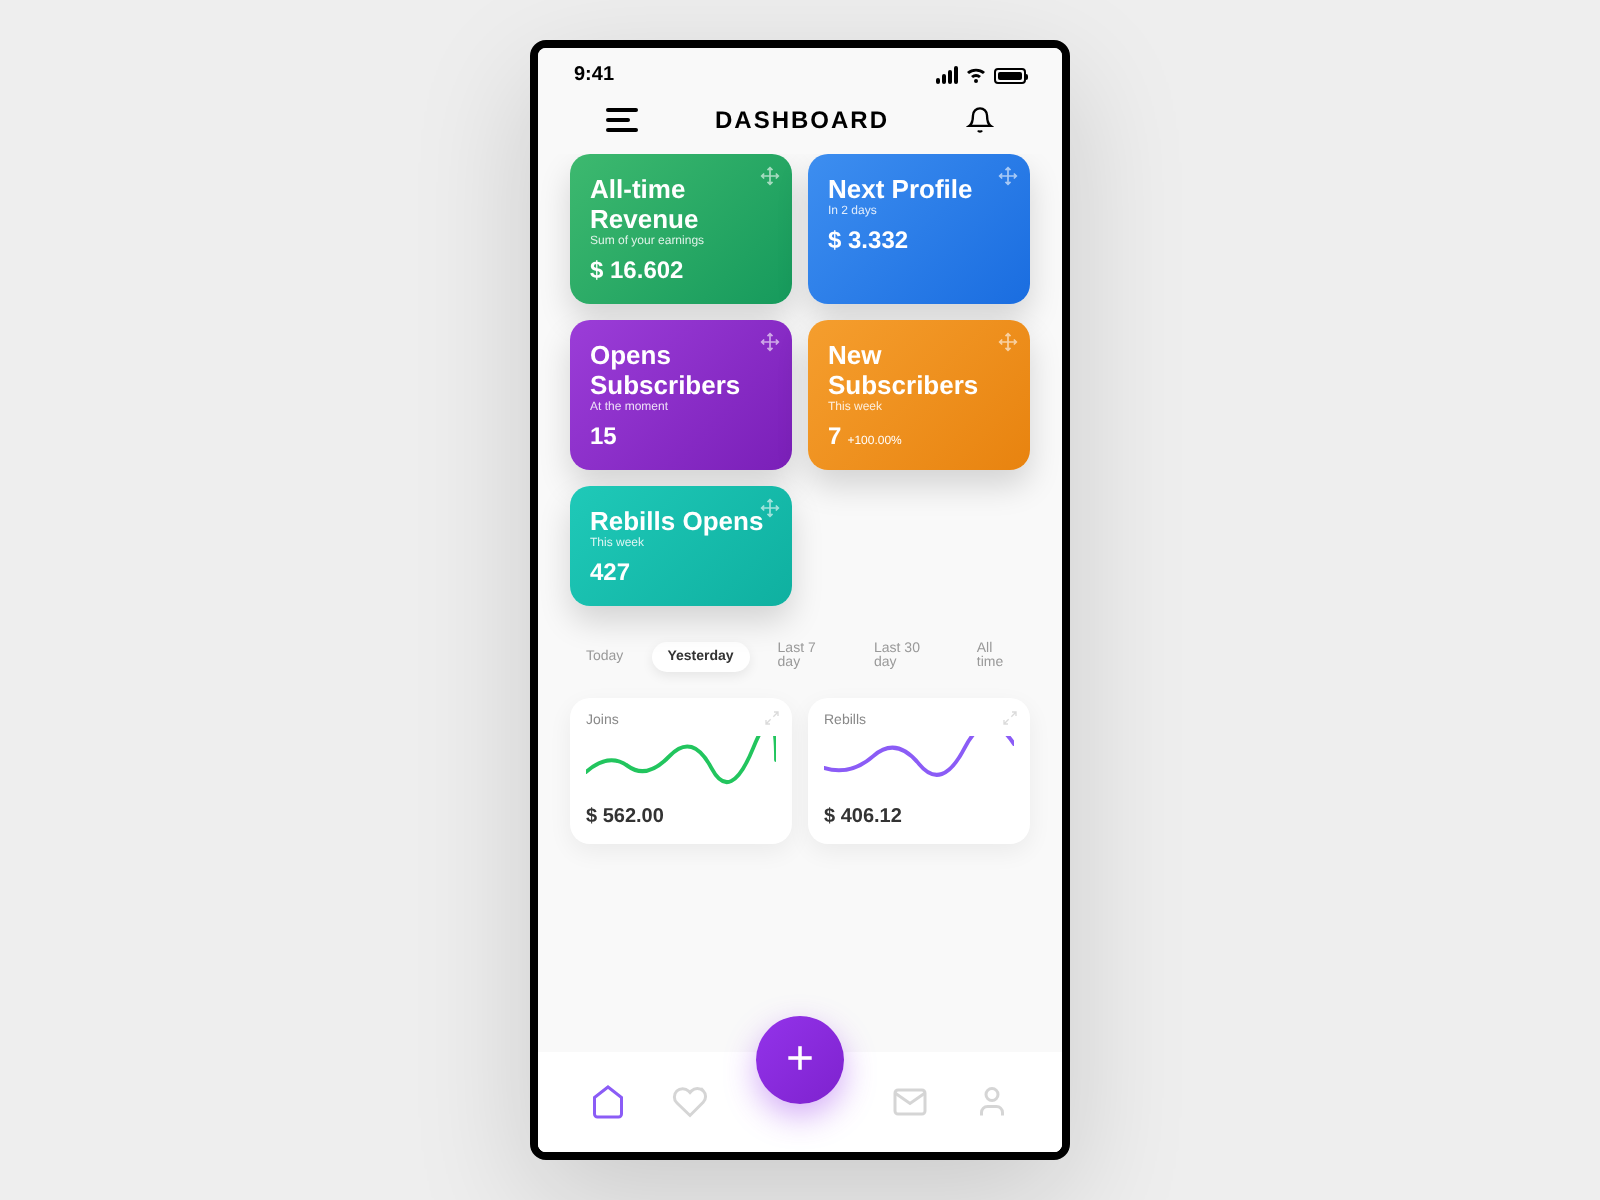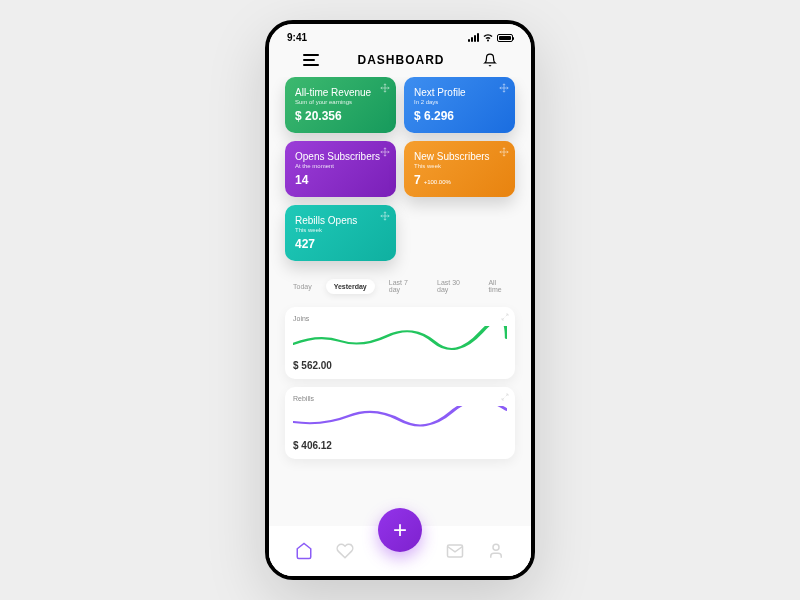--- a/index.html
+++ b/index.html
@@ -1,51 +1,51 @@
 <!DOCTYPE html>
 <html><head>
 <meta charset="utf-8">
 <style>
 *{margin:0;padding:0;box-sizing:border-box;font-family:-apple-system,BlinkMacSystemFont,sans-serif}
 body{background:#eeeeee;width:800px;height:600px;display:flex;align-items:center;justify-content:center}
-.phone{width:270px;height:560px;background:#fff;border-radius:28px;border:4px solid #000;position:relative;overflow:hidden;box-shadow:0 20px 60px rgba(0,0,0,0.15)}
+.phone{width:270px;height:560px;background:#fff;border-radius:8px;border:4px solid #000;position:relative;overflow:hidden;box-shadow:0 20px 60px rgba(0,0,0,0.15)}
 .screen{width:100%;height:100%;background:#f9f9f9;display:flex;flex-direction:column;overflow:hidden}
 .status-bar{display:flex;justify-content:space-between;align-items:center;padding:8px 18px 4px;font-size:10px;font-weight:600}
 .status-right{display:flex;gap:3px;align-items:center}
 .signal{display:flex;gap:1px;align-items:flex-end}
 .signal span{width:2px;background:#000;border-radius:1px}
 .signal span:nth-child(1){height:3px}.signal span:nth-child(2){height:5px}.signal span:nth-child(3){height:7px}.signal span:nth-child(4){height:9px}
 .battery{width:16px;height:8px;border:1px solid #000;border-radius:2px;position:relative}
 .battery::after{content:"";position:absolute;right:-2px;top:2px;width:1px;height:3px;background:#000;border-radius:0 1px 1px 0}
 .battery::before{content:"";position:absolute;left:1px;top:1px;width:12px;height:4px;background:#000;border-radius:1px}
 .header{display:flex;justify-content:space-between;align-items:center;padding:6px 34px 10px}
 .menu-icon{width:16px;height:12px;display:flex;flex-direction:column;justify-content:space-between;cursor:pointer}
 .menu-icon span{height:2px;background:#000;border-radius:1px}
 .menu-icon span:nth-child(1){width:100%}.menu-icon span:nth-child(2){width:75%}.menu-icon span:nth-child(3){width:100%}
 .title{font-size:12px;font-weight:800;letter-spacing:1px}
 .bell-icon{width:14px;height:14px;position:relative;cursor:pointer}
 .bell-icon svg{width:100%;height:100%}
 .content{flex:1;overflow-y:auto;padding:0 16px}
 .cards-grid{display:grid;grid-template-columns:1fr 1fr;gap:8px;margin-bottom:14px}
 .card{border-radius:10px;padding:10px 10px;color:#fff;position:relative;box-shadow:0 8px 16px rgba(0,0,0,0.15)}
-.card-label{font-size:10px;font-weight:400}
+.card-label{font-size:13px;font-weight:700}
 .card-sub{font-size:6px;opacity:0.85;margin-top:1px}
 .card-value{font-size:12px;font-weight:800;margin-top:4px}
 .card-delta{font-size:6px;font-weight:400;margin-left:3px}
 .move-icon{position:absolute;top:6px;right:6px;width:10px;height:10px;opacity:0.6}
 .c-green{background:linear-gradient(135deg,#3db96f,#169a5c)}
 .c-blue{background:linear-gradient(135deg,#3d8ef0,#1a6de0)}
 .c-purple{background:linear-gradient(135deg,#9b3dd8,#7a1fb8)}
 .c-orange{background:linear-gradient(135deg,#f59e2e,#e8830f)}
 .c-pink{background:linear-gradient(135deg,#f0457a,#e01f5c)}
 .c-teal{background:linear-gradient(135deg,#1fc9b8,#0fb0a0)}
 .tabs{display:flex;gap:6px;margin-bottom:10px;font-size:7px;color:#999;align-items:center}
 .tab{padding:4px 8px;cursor:pointer;border-radius:10px}
 .tab.active{background:#fff;color:#333;font-weight:600;box-shadow:0 2px 6px rgba(0,0,0,0.08)}
-.charts-grid{display:grid;grid-template-columns:1fr;gap:8px;margin-bottom:28px}
+.charts-grid{display:grid;grid-template-columns:1fr 1fr;gap:8px;margin-bottom:28px}
 .chart-card{background:#fff;border-radius:10px;padding:8px;box-shadow:0 4px 12px rgba(0,0,0,0.06);position:relative}
 .chart-label{font-size:7px;color:#888;font-weight:500}
 .chart-svg{width:100%;height:26px;margin:4px 0}
 .chart-value{font-size:10px;font-weight:700;color:#333}
 .expand-icon{position:absolute;top:6px;right:6px;width:8px;height:8px;opacity:0.3}
 .nav-bar{position:absolute;bottom:0;left:0;right:0;height:50px;background:#fff;display:flex;justify-content:space-around;align-items:center;padding:0 14px}
 .nav-item{width:18px;height:18px;opacity:0.35;cursor:pointer}
 .nav-item.active{opacity:1}
 .fab{position:absolute;bottom:24px;left:50%;transform:translateX(-50%);width:44px;height:44px;border-radius:50%;background:linear-gradient(135deg,#9333ea,#7e22ce);display:flex;align-items:center;justify-content:center;box-shadow:0 6px 16px rgba(147,51,234,0.4);cursor:pointer;z-index:10}
 .fab-plus{color:#fff;font-size:24px;font-weight:300;line-height:1}
@@ -87,37 +87,37 @@
 </div>
 
 <div class="content">
   <div class="cards-grid" id="cards-grid">
           <div class="card c-green">
             <svg class="move-icon" viewBox="0 0 24 24" fill="none" stroke="#fff" stroke-width="2">
               <path d="M5 9l-3 3 3 3M9 5l3-3 3 3M15 19l-3 3-3-3M19 9l3 3-3 3M2 12h20M12 2v20"></path>
             </svg>
             <div class="card-label">All-time Revenue</div>
             <div class="card-sub">Sum of your earnings</div>
-            <div class="card-value">$ 20.356</div>
+            <div class="card-value">$ 16.602</div>
           </div>
           <div class="card c-blue">
             <svg class="move-icon" viewBox="0 0 24 24" fill="none" stroke="#fff" stroke-width="2">
               <path d="M5 9l-3 3 3 3M9 5l3-3 3 3M15 19l-3 3-3-3M19 9l3 3-3 3M2 12h20M12 2v20"></path>
             </svg>
             <div class="card-label">Next Profile</div>
             <div class="card-sub">In 2 days</div>
-            <div class="card-value">$ 6.296</div>
+            <div class="card-value">$ 3.332</div>
           </div>
           <div class="card c-purple">
             <svg class="move-icon" viewBox="0 0 24 24" fill="none" stroke="#fff" stroke-width="2">
               <path d="M5 9l-3 3 3 3M9 5l3-3 3 3M15 19l-3 3-3-3M19 9l3 3-3 3M2 12h20M12 2v20"></path>
             </svg>
             <div class="card-label">Opens Subscribers</div>
             <div class="card-sub">At the moment</div>
-            <div class="card-value">14</div>
+            <div class="card-value">15</div>
           </div>
           <div class="card c-orange">
             <svg class="move-icon" viewBox="0 0 24 24" fill="none" stroke="#fff" stroke-width="2">
               <path d="M5 9l-3 3 3 3M9 5l3-3 3 3M15 19l-3 3-3-3M19 9l3 3-3 3M2 12h20M12 2v20"></path>
             </svg>
             <div class="card-label">New Subscribers</div>
             <div class="card-sub">This week</div>
             <div class="card-value">7<span class="card-delta">+100.00%</span></div>
           </div>
           <div class="card c-teal">

